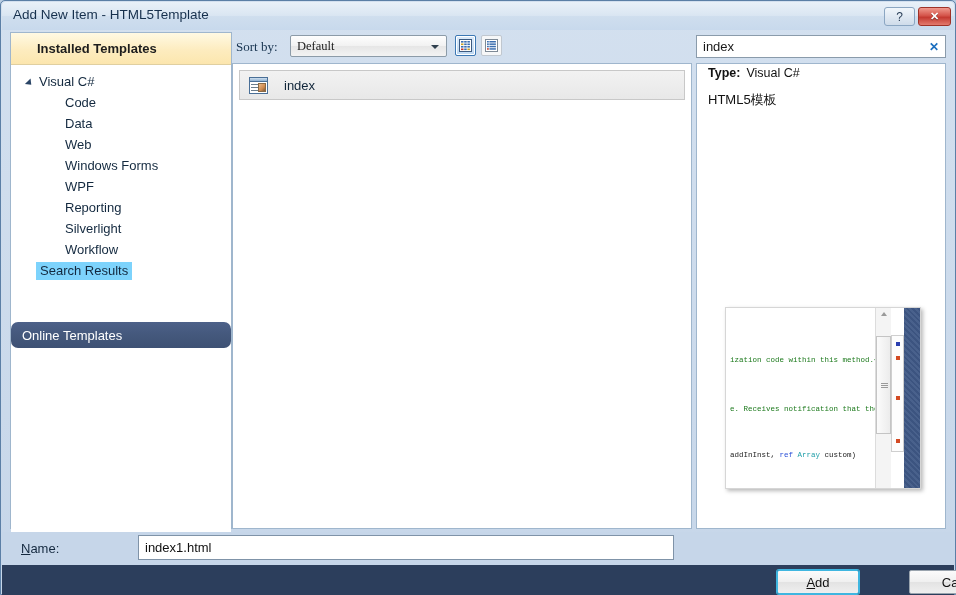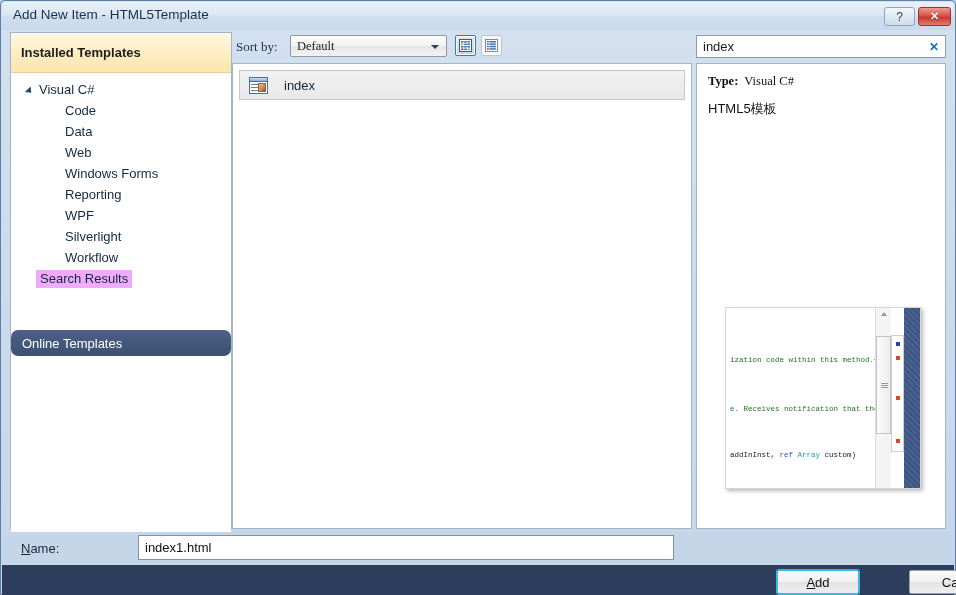--- a/index.html
+++ b/index.html
@@ -51,25 +51,25 @@
     width: 952px; height: 502px;
   }
 
   
   #left-pane {
     position: absolute; left: 8px; top: 2px;
     width: 222px; height: 497px;
     border: 1px solid #9fb6cd; background: #ffffff;
   }
   #installed-header {
-    height: 40px; width: 100%;
+    height: 32px; width: 100%;
     background: linear-gradient(to bottom, #fff9e3 0%, #fdecbf 55%, #fce6ae 100%);
     border-bottom: 1px solid #e0cfa0;
     display: flex; align-items: center;
-    padding-left: 10px;
+    padding-left: 26px;
     font-size: 13px; font-weight: bold; color: #1d1d1d;
   }
   #tree {
     position: relative; background: #fff;
     height: 257px; padding-top: 6px;
   }
   .tree-row {
     height: 21px; display: flex; align-items: center;
     font-size: 13px; color: #13293f; white-space: nowrap;
   }
@@ -82,21 +82,21 @@
     border-bottom: 4px solid transparent;
     margin-right: 7px; transform: rotate(45deg);
     position: relative; top: 1px;
   }
   #search-results-row {
     padding-left: 25px; height: 20px;
     display: flex; align-items: center; font-size: 13px; color: #13293f;
     margin-top: 1px;
   }
   #search-results-row .sr-label {
-    background: #f0abfc; padding: 1px 4px 2px 4px;
+    background: #7dd3fc; padding: 1px 4px 2px 4px;
   }
   #online-bar {
     height: 26px; width: 100%;
     background: linear-gradient(to bottom, #4d6189 0%, #44587c 50%, #3e5174 100%);
     display: flex; align-items: center; padding-left: 11px;
     font-size: 13px; color: #ffffff; border-radius: 7px;
   }
   #left-rest { background: #ffffff; height: 186px; }
 
   
@@ -189,23 +189,22 @@
     align-items: center; justify-content: center;
     color: #1b6fbf; font-size: 12px; font-weight: bold;
   }
   #info-pane {
     position: absolute; left: 694px; top: 33px;
     width: 250px; height: 466px;
     border: 1px solid #9fb6cd; background: #ffffff;
     overflow: hidden;
   }
   #type-row {
-    margin: 10px 0 0 11px; font-size: 12.5px; color: #121212;
+    margin: 2px 0 0 11px; font-size: 12.5px; color: #121212;
     white-space: nowrap;
-    font-family: Liberation Serif, serif;
   }
   #type-row b { font-weight: bold; }
   #type-value { margin-left: 6px; }
   #desc-row {
     margin: 11px 0 0 11px; font-size: 13px; color: #121212;
   }
   
   #preview {
     position: absolute; left: 28px; top: 243px;
     width: 196px; height: 182px;
@@ -322,24 +321,24 @@
         <div class="tree-row tree-child">
           <span>Data</span>
         </div>
         <div class="tree-row tree-child">
           <span>Web</span>
         </div>
         <div class="tree-row tree-child">
           <span>Windows Forms</span>
         </div>
         <div class="tree-row tree-child">
+          <span>WPF</span>
+        </div>
+        <div class="tree-row tree-child">
           <span>Reporting</span>
-        </div>
-        <div class="tree-row tree-child">
-          <span>WPF</span>
         </div>
         <div class="tree-row tree-child">
           <span>Silverlight</span>
         </div>
         <div class="tree-row tree-child">
           <span>Workflow</span>
         </div>
         <div id="search-results-row">
           <span class="sr-label">Search Results</span>
         </div>

